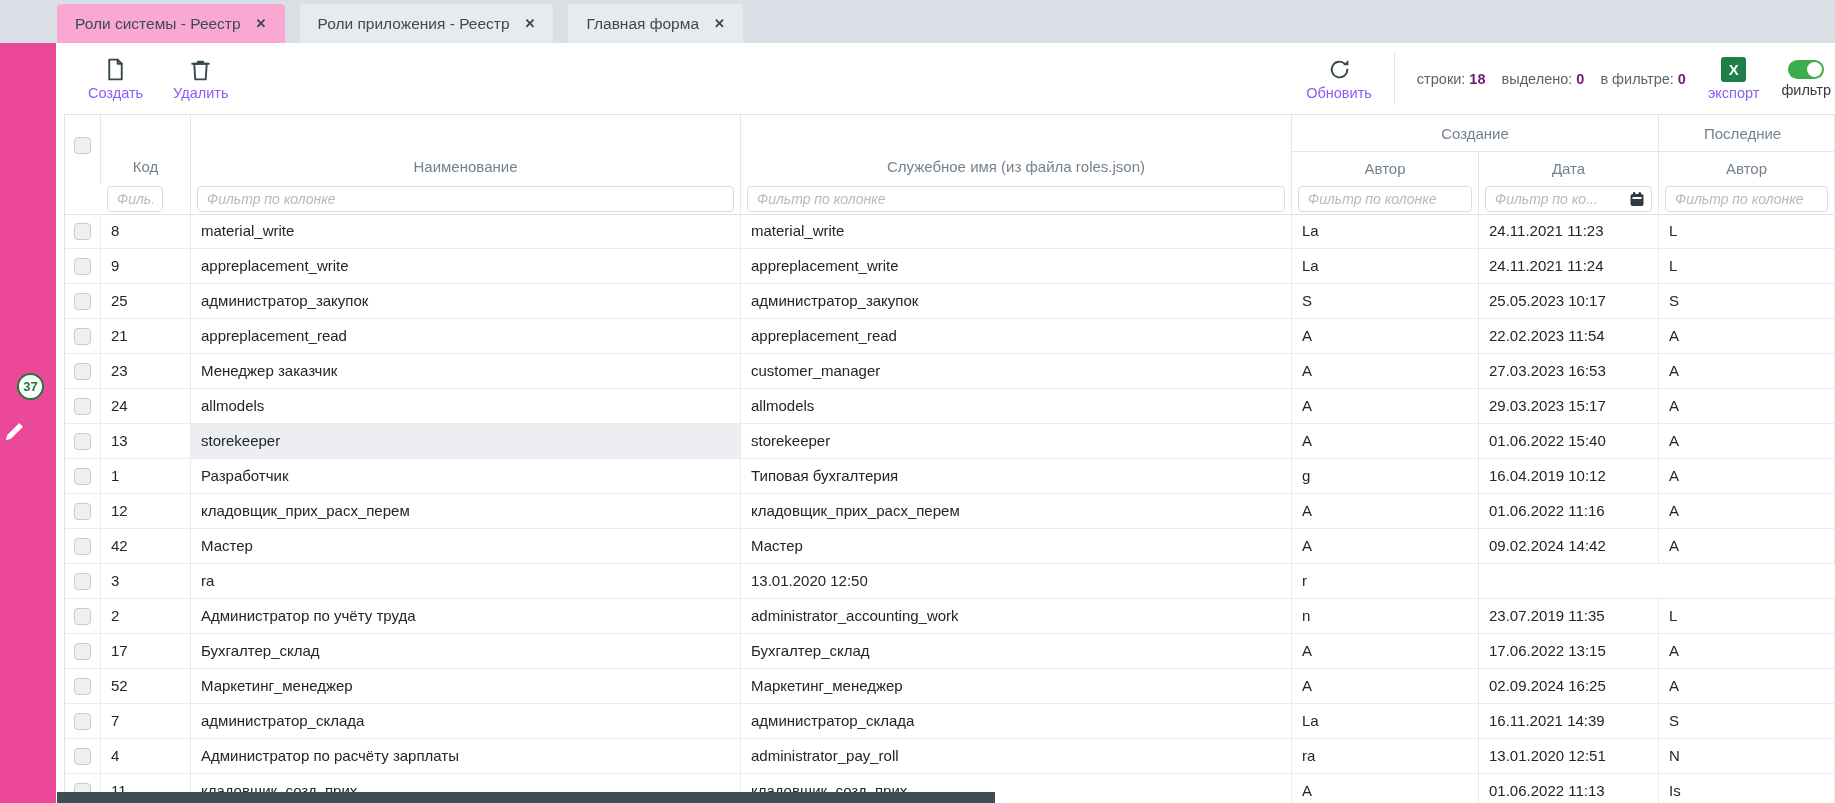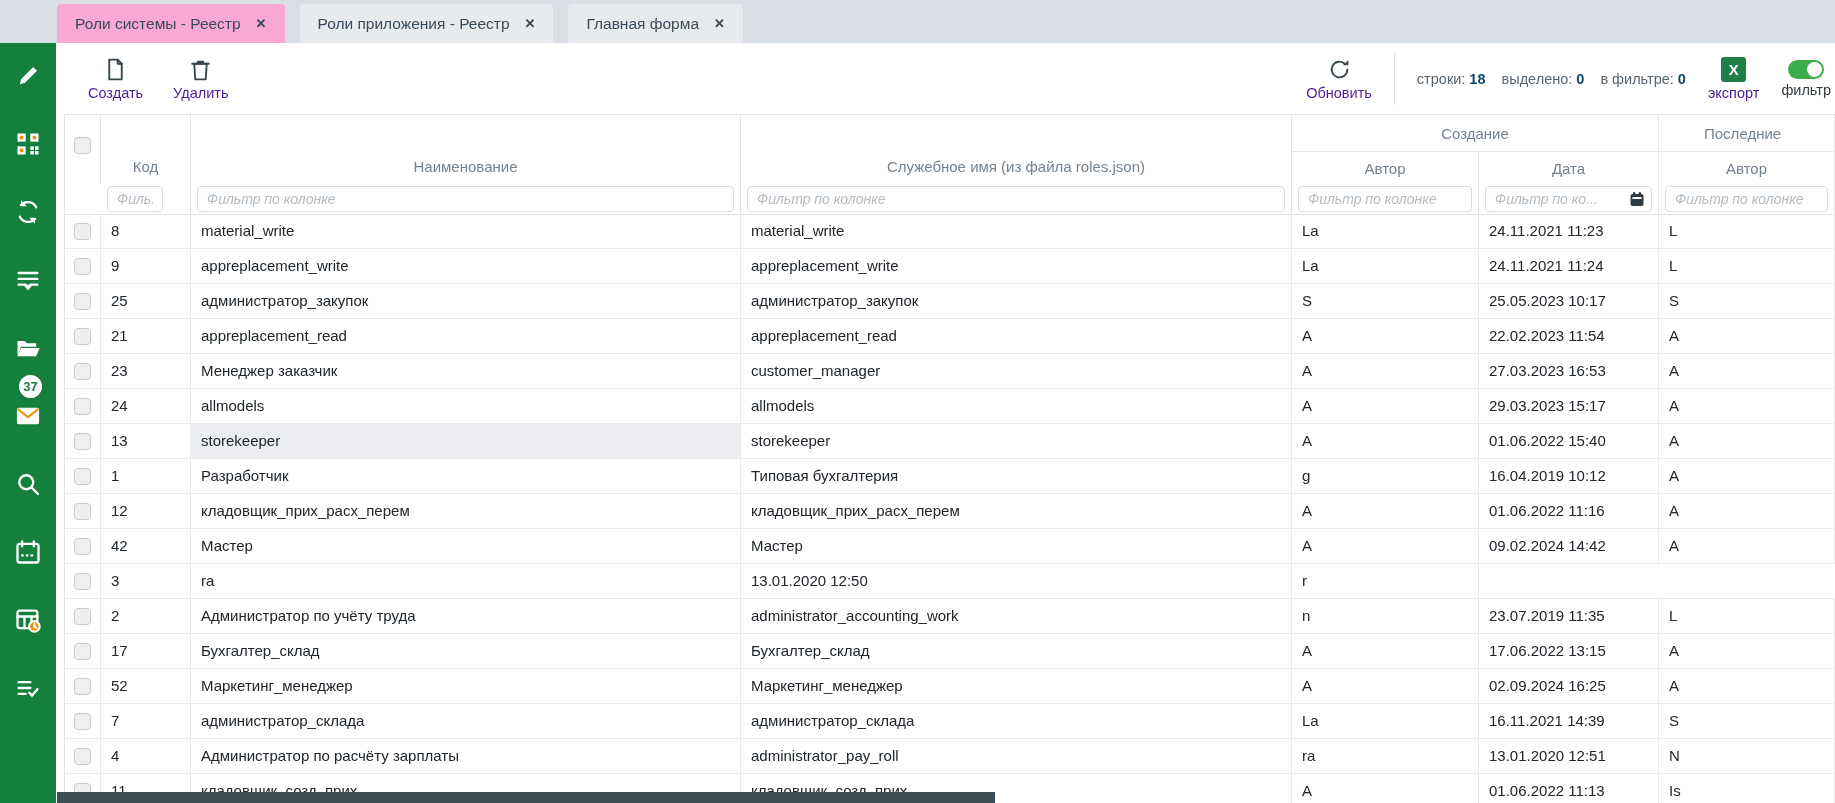--- a/index.html
+++ b/index.html
@@ -10,41 +10,41 @@
   
   .tabbar { position:absolute; top:0; left:0; right:0; height:43px; background:#d9dfe4;
             display:flex; align-items:flex-end; padding-left:57px; }
   .tab { height:39px; display:flex; align-items:center; padding:0 18px; margin-right:15px;
          background:#e8ebee; border-radius:4px 4px 0 0; cursor:pointer; }
   .tab.active { background:#f9a8d4; }
   .tab-label { font-size:15.5px; color:#3b4a56; white-space:nowrap; }
   .tab-close { margin-left:15px; font-size:13px; color:#37474f; font-weight:bold; }
 
   
-  .sidebar { position:absolute; top:43px; left:0; width:56px; bottom:0; background:#15803d;
-             display:flex; flex-direction:column; align-items:center; padding-top:18px; gap:38px; }
+  .sidebar { position:absolute; top:43px; left:0; width:56px; bottom:0; background:#ec4899;
+             display:flex; align-items:center; padding-top:18px; gap:38px; }
   .side-icon { width:30px; height:30px; display:flex; align-items:center; justify-content:center; cursor:pointer; }
   .side-icon svg { width:28px; height:28px; }
   .mail-badge { position:absolute; left:17px; top:330px; width:27px; height:27px; background:#fff;
                 border:2px solid #1c7a3a; border-radius:50%; display:flex; align-items:center;
                 justify-content:center; font-size:13px; font-weight:bold; color:#1c7a3a; }
 
   
   .main { position:absolute; top:43px; left:56px; right:0; bottom:0; background:#fff; }
 
   .toolbar { height:71px; display:flex; align-items:center; justify-content:space-between;
              padding:0 4px 0 32px; }
   .tb-left { display:flex; gap:30px; }
   .tb-btn { display:flex; flex-direction:column; align-items:center; gap:3px; cursor:pointer; }
   .tb-btn svg { width:25px; height:25px; }
-  .tb-btn .lbl { font-size:14.5px; color:#4c1d95; }
+  .tb-btn .lbl { font-size:14.5px; color:#8b5cf6; }
   .tb-right { display:flex; align-items:center; gap:22px; }
   .tb-sep { width:1px; height:52px; background:#dde1e5; }
   .stats { display:flex; gap:16px; font-size:14.5px; color:#5a646d; }
-  .stats b { color:#0c4a6e; margin-left:4px; }
+  .stats b { color:#701a75; margin-left:4px; }
   .excel-box { width:25px; height:25px; background:#1e8048; border-radius:3px; color:#fff;
                font-weight:bold; font-size:15px; display:flex; align-items:center; justify-content:center; }
   .toggle { width:36px; height:19px; background:#3dad4c; border-radius:10px; position:relative; }
   .toggle .knob { position:absolute; right:2px; top:2px; width:15px; height:15px; background:#fff; border-radius:50%; }
   .dark { color:#333a40 !important; }
 
   
   .table { position:absolute; top:71px; left:8px; right:0; bottom:0;
            border-top:1px solid #dfe3e6; border-left:1px solid #dfe3e6; overflow:hidden; }
 

